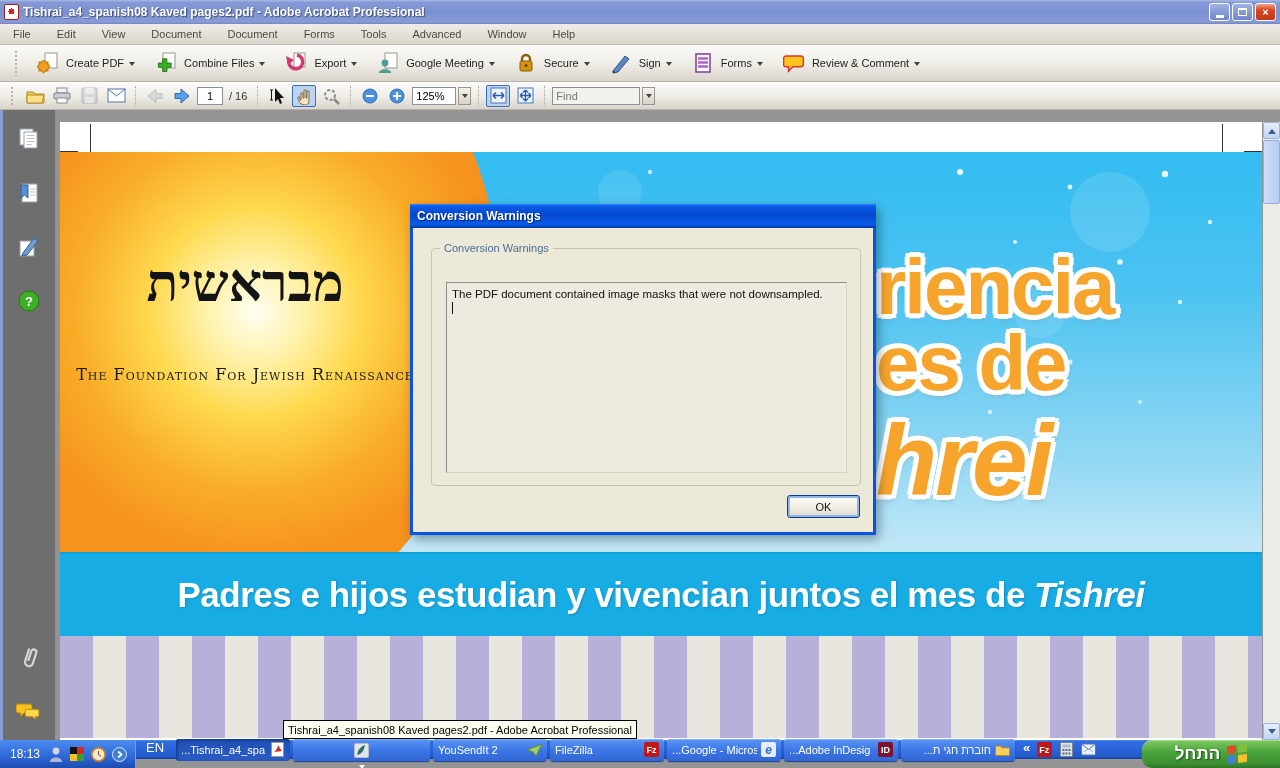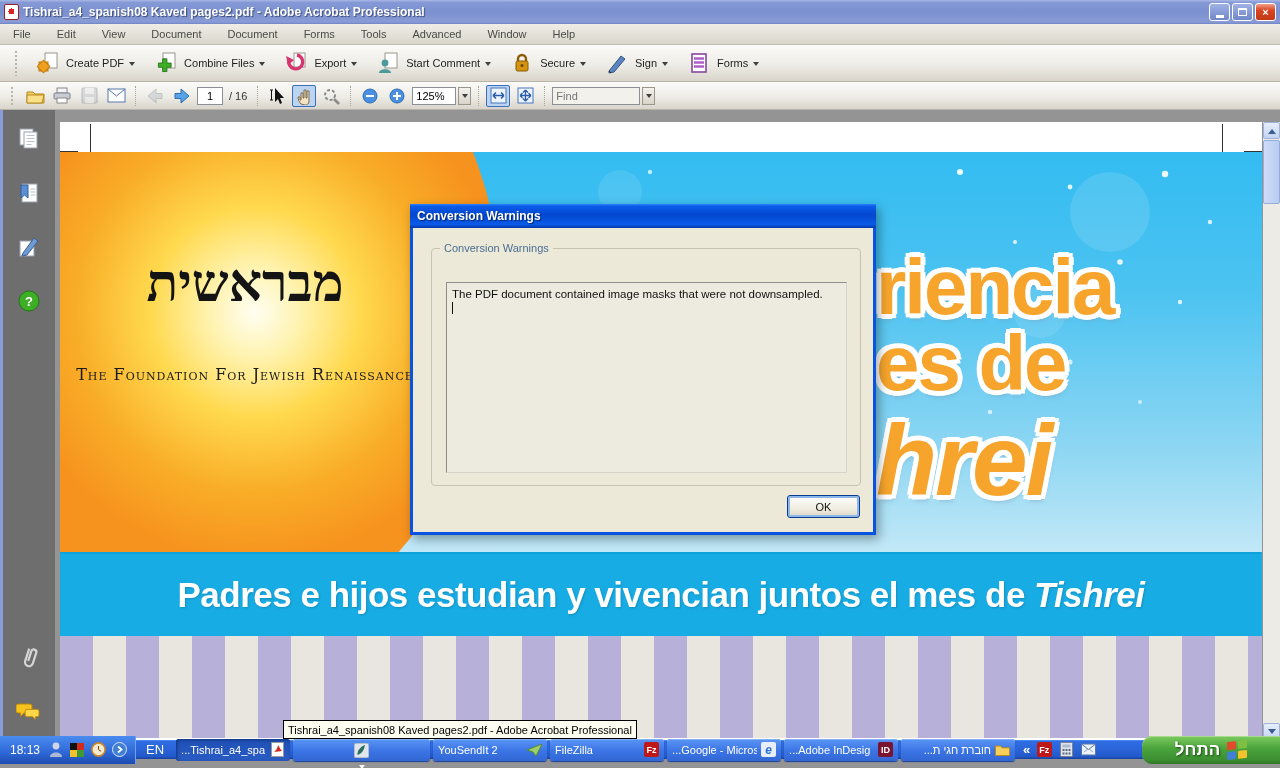--- a/index.html
+++ b/index.html
@@ -120,21 +120,21 @@
     box-shadow:inset 0 0 0 2px #8db7e8; color:#111; font-size:11px; display:flex; align-items:center; justify-content:center; }
 
   
   #tooltip { position:absolute; left:283px; top:720px; height:19px; z-index:50;
     background:#fdfdf0; border:1px solid #000; color:#000; font-size:11px;
     display:flex; align-items:center; padding:0 4px; white-space:nowrap; }
 
   
   #taskbar { position:absolute; left:0; top:740px; width:1280px; height:19px; z-index:60;
     background:linear-gradient(180deg,#5294f5 0%,#2f6ce2 8%,#2a64d8 50%,#2258c8 88%,#163f9a 100%);
-    display:flex; align-items:center; }
+    display:flex; }
   #tray { height:28px; display:flex; align-items:center; gap:5px; padding:0 8px 0 10px;
     background:linear-gradient(180deg,#4a8cf0,#2e67d6 60%,#1c4cb0); border-right:1px solid #6ea2f0; }
   #tray .clock { color:#fff; font-size:12px; margin-right:3px; }
   .tray-ico { width:16px; height:16px; display:flex; align-items:center; justify-content:center; }
   .lang { color:#fff; font-size:13px; margin:0 12px 0 10px; }
 
   #taskbtns { display:flex; gap:3px; align-items:center; }
   .task-btn { height:22px; width:114px; border-radius:3px; display:flex; align-items:center; gap:4px;
     padding:0 5px; background:linear-gradient(180deg,#5a95f5,#3b74e4 55%,#3267d4);
     box-shadow:inset 0 1px 0 #84b1f5, 0 1px 1px #1a3f96; color:#fff; font-size:11px; }
@@ -235,21 +235,21 @@
     </div>
 
     <div class="tb-btn">
       <span class="side-icon">
         <svg width="22" height="22">
             <rect x="8" y="1" width="12" height="15" fill="#fff" stroke="#9a968c"></rect>
             <circle cx="8" cy="11" r="3.4" fill="#4d9a9a"></circle>
             <path d="M2 21 c0-5 12-5 12 0z" fill="#4d9a9a"></path>
           </svg>
       </span>
-      <span>Start Comment</span>
+      <span>Google Meeting</span>
         <span class="tri-down"></span>
     </div>
 
     <div class="tb-btn">
       <span class="side-icon">
         <svg width="22" height="22">
             <path d="M7 10 v-3 a4 4 0 0 1 8 0 v3" stroke="#8a5c06" stroke-width="2.4" fill="none"></path>
             <rect x="5" y="9" width="12" height="10" rx="1.6" fill="#d49410" stroke="#8a5c06"></rect>
             <circle cx="11" cy="13.5" r="1.5" fill="#6a4604"></circle>
           </svg>
@@ -273,20 +273,29 @@
       <span class="side-icon">
         <svg width="22" height="22">
             <rect x="4" y="2" width="14" height="18" fill="#fff" stroke="#8646a0" stroke-width="1.6"></rect>
             <path d="M6 6.5h10 M6 10.5h10 M6 14.5h10" stroke="#b05ec8" stroke-width="2.4"></path>
           </svg>
       </span>
       <span>Forms</span>
         <span class="tri-down"></span>
     </div>
 
+    <div class="tb-btn">
+      <span class="side-icon">
+        <svg width="22" height="22">
+            <path d="M3 4 h15 a2.4 2.4 0 0 1 2.4 2.4 v6 a2.4 2.4 0 0 1 -2.4 2.4 h-8 l-4.5 4.5 v-4.5 h-2.5 a2.4 2.4 0 0 1 -2.4 -2.4 v-6 A2.4 2.4 0 0 1 3 4z" fill="#ffc21e" stroke="#d2372a" stroke-width="1.4"></path>
+          </svg>
+      </span>
+      <span>Review &amp; Comment</span>
+        <span class="tri-down"></span>
+    </div>
   </div>
 
   <div id="toolbar2" class="toolbar">
     <div class="grip"></div>
 
     <span class="nav-btn">
       <svg width="19" height="16">
           <path d="M1 4 h6 l2 2 h9 v9 H1z" fill="#f7cf5a" stroke="#b38a1d"></path>
           <path d="M1 7 h17 l-2 8 H1z" fill="#fbe08a" stroke="#b38a1d"></path>
         </svg>

